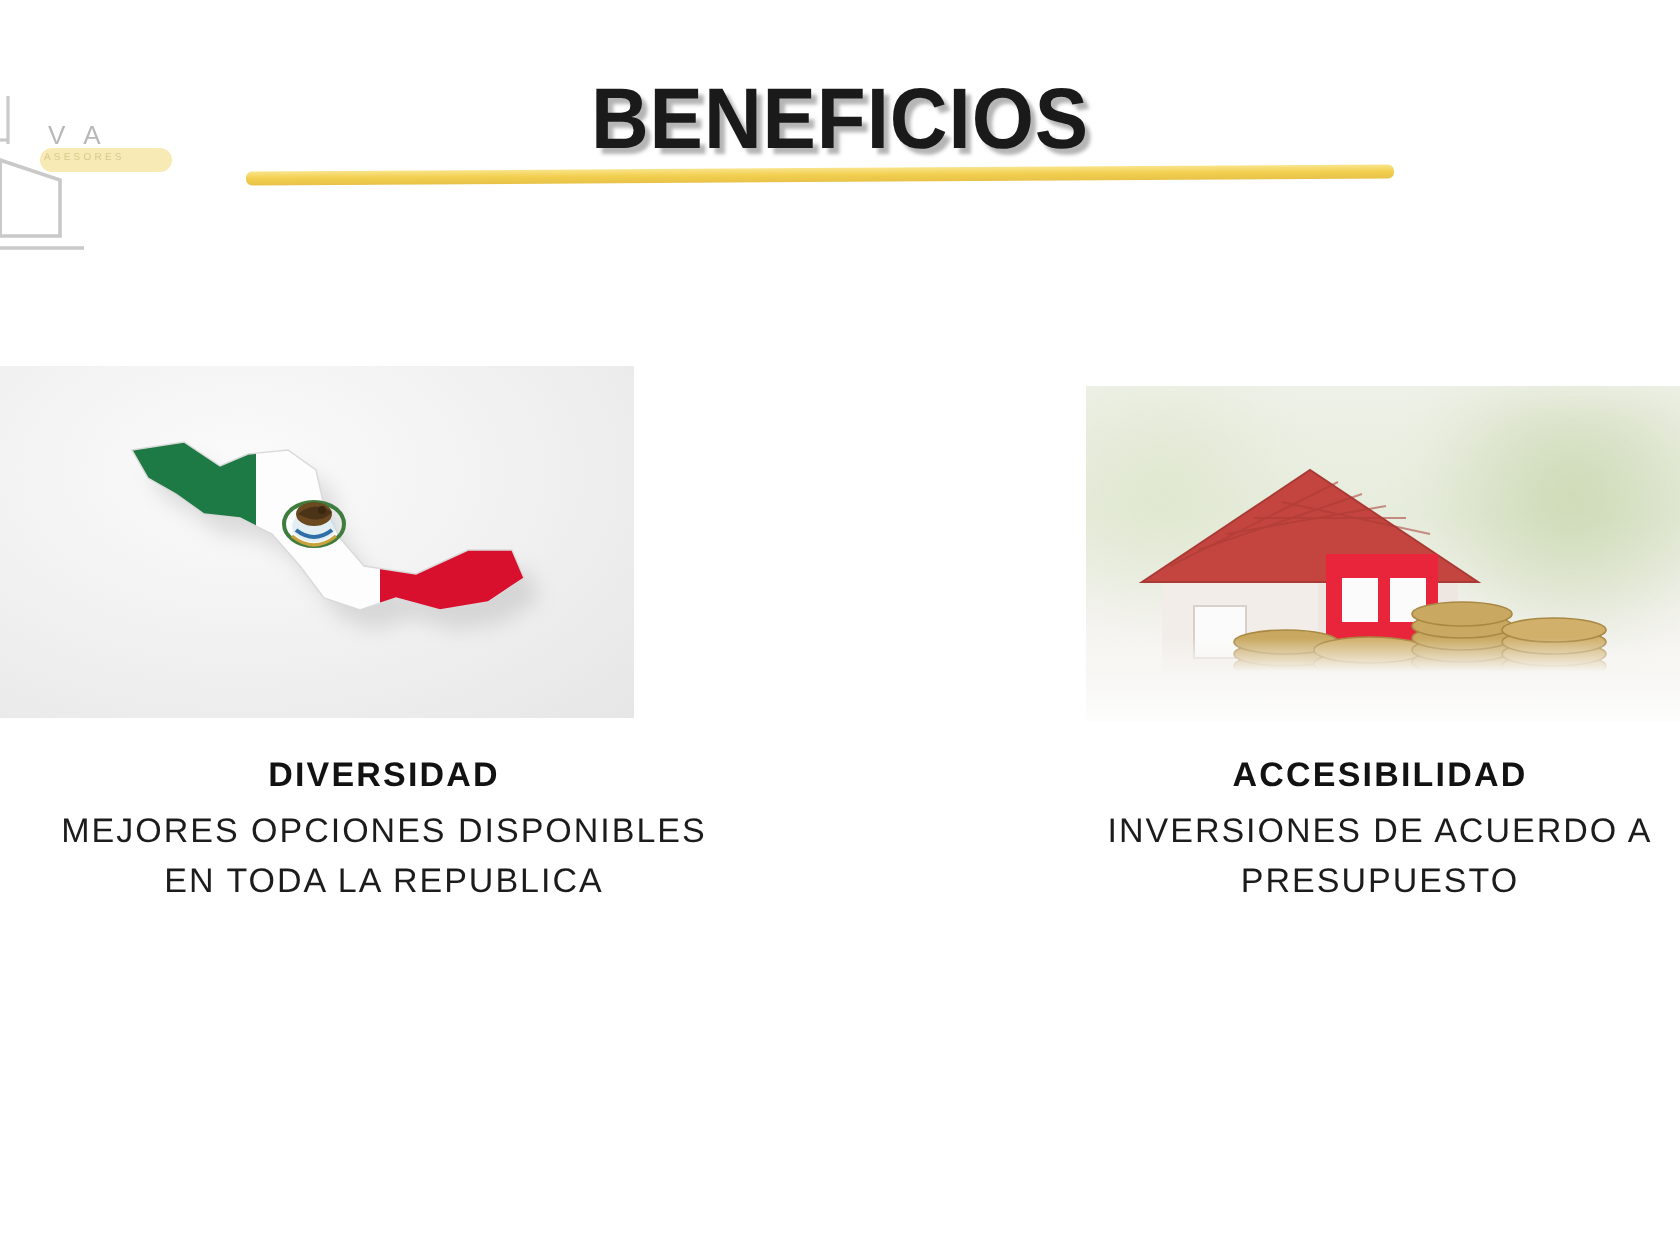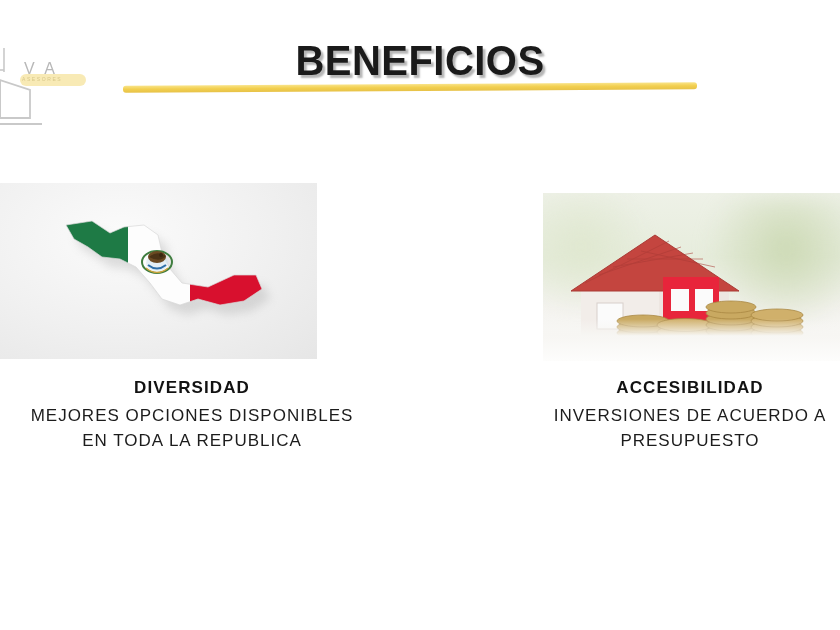--- a/index.html
+++ b/index.html
@@ -27,21 +27,21 @@
     left: -22px;
     top: 46px;
     width: 90px;
     height: 92px;
   }
   .logo svg { display: block; }
   .logo-word {
     position: absolute;
     left: 24px;
     top: 60px;
-    font-size: 16px;
+    font-size: 13px;
     letter-spacing: 3px;
     color: #b8b8b8;
     font-family: "Liberation Sans", sans-serif;
   }
   .logo-sub {
     position: absolute;
     left: 22px;
     top: 76px;
     font-size: 5px;
     letter-spacing: 1.6px;

